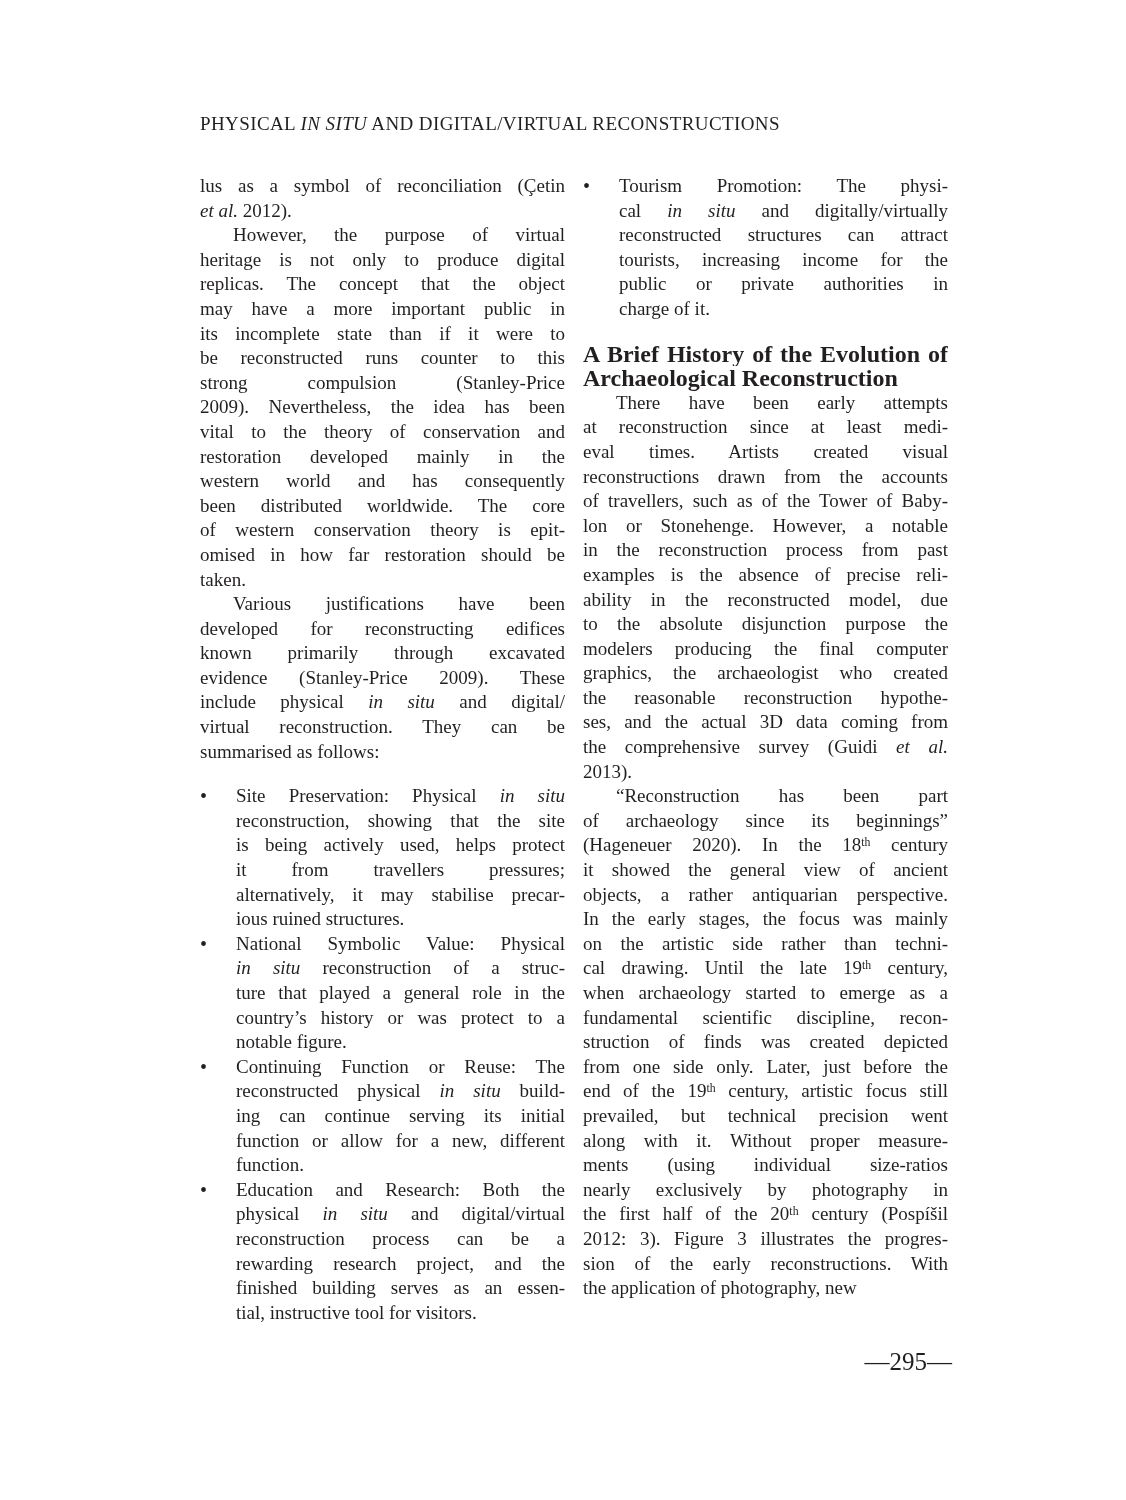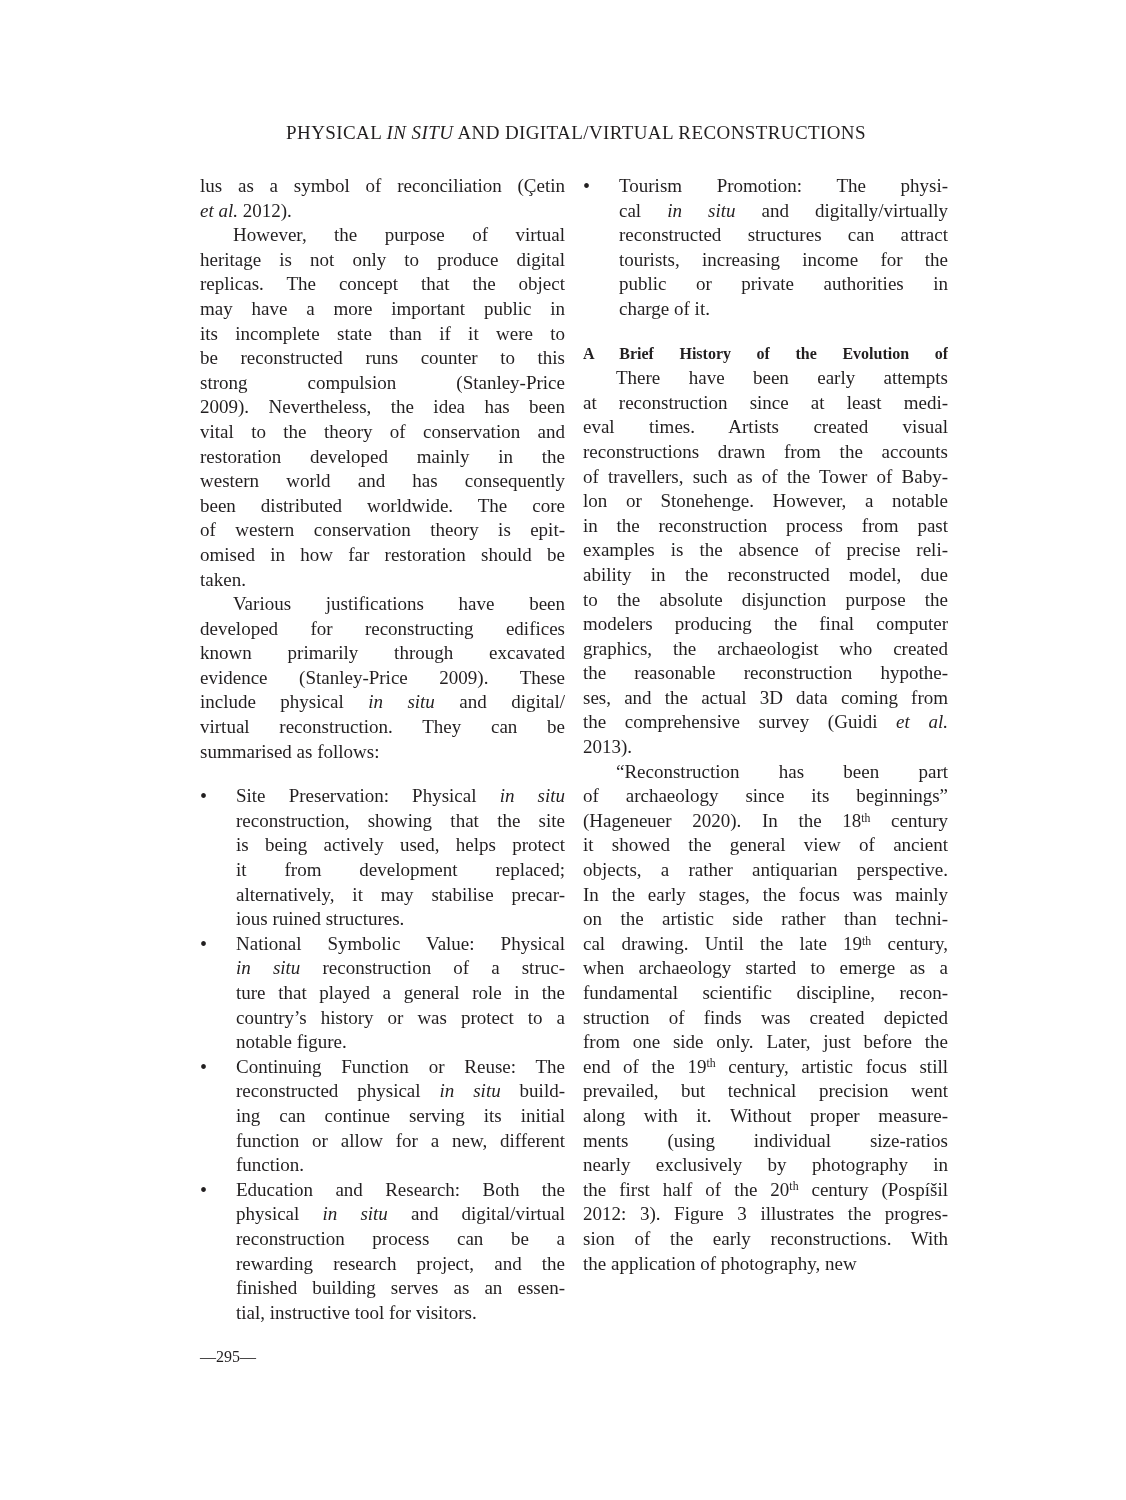--- a/index.html
+++ b/index.html
@@ -6,60 +6,60 @@
   body{
     width:1126px;height:1500px;
     background:#ffffff;
     font-family:"Liberation Serif","DejaVu Serif",serif;
     color:#221f20;
     position:relative;
     overflow:hidden;
   }
   .page{position:absolute;inset:0;}
   .running-header{
-    position:absolute;left:200px;top:122px;width:752px;
-    text-align:center;
+    position:absolute;left:200px;top:113px;width:752px;
+    text-align:left;
     font-size:19px;
     letter-spacing:0.4px;
     white-space:nowrap;
   }
   .columns{
     position:absolute;left:200px;top:174px;width:752px;
     display:flex;gap:18px;
   }
   .col{width:365px;min-width:0;}
   .line{
     font-size:19px;
     line-height:24.6px;
     text-align:justify;
     text-align-last:justify;
     overflow:hidden;
   }
   .line.last{text-align-last:left;}
   .line.indent{padding-left:33px;}
   .block.gap{margin-top:20px;}
-  .heading .line{font-weight:700;font-size:16px;}
+  .heading .line{font-weight:700;font-size:24px;}
   .bullet-item{display:flex;}
   .bullet-dot{
     flex:none;width:36px;
     font-size:20px;line-height:24.6px;
   }
   .bullet-lines{flex:1 1 auto;min-width:0;}
   i{font-style:italic;}
   sup{
     font-size:0.62em;
     line-height:0;
     vertical-align:baseline;
     position:relative;
     top:-0.45em;
   }
   .page-number{
     position:absolute;left:200px;top:1348px;width:752px;
-    text-align:left;
-    font-size:16px;
+    text-align:right;
+    font-size:25px;
   }
 </style>
 </head>
 <body>
 
 <div class="page">
   <div class="running-header">PHYSICAL <i>IN SITU</i> AND DIGITAL/VIRTUAL RECONSTRUCTIONS</div>
 
   <div class="columns">
     <div class="col">
@@ -93,21 +93,21 @@
           <div class="line">virtual reconstruction. They can be</div>
           <div class="line last">summarised as follows:</div>
         </div>
         <div class="block bullets gap">
           <div class="bullet-item">
             <span class="bullet-dot">•</span>
             <div class="bullet-lines">
               <div class="line">Site Preservation: Physical <i>in situ</i></div>
               <div class="line">reconstruction, showing that the site</div>
               <div class="line">is being actively used, helps protect</div>
-              <div class="line">it from development replaced;</div>
+              <div class="line">it from travellers pressures;</div>
               <div class="line">alternatively, it may stabilise precar-</div>
               <div class="line last">ious ruined structures.</div>
             </div>
           </div>
           <div class="bullet-item">
             <span class="bullet-dot">•</span>
             <div class="bullet-lines">
               <div class="line">National Symbolic Value: Physical</div>
               <div class="line"><i>in situ</i> reconstruction of a struc-</div>
               <div class="line">ture that played a general role in the</div>
@@ -147,20 +147,21 @@
               <div class="line">cal <i>in situ</i> and digitally/virtually</div>
               <div class="line">reconstructed structures can attract</div>
               <div class="line">tourists, increasing income for the</div>
               <div class="line">public or private authorities in</div>
               <div class="line last">charge of it.</div>
             </div>
           </div>
         </div>
         <div class="block heading gap">
           <div class="line">A Brief History of the Evolution of</div>
+          <div class="line last">Archaeological Reconstruction</div>
         </div>
         <div class="block paragraph">
           <div class="line indent">There have been early attempts</div>
           <div class="line">at reconstruction since at least medi-</div>
           <div class="line">eval times. Artists created visual</div>
           <div class="line">reconstructions drawn from the accounts</div>
           <div class="line">of travellers, such as of the Tower of Baby-</div>
           <div class="line">lon or Stonehenge. However, a notable</div>
           <div class="line">in the reconstruction process from past</div>
           <div class="line">examples is the absence of precise reli-</div>

